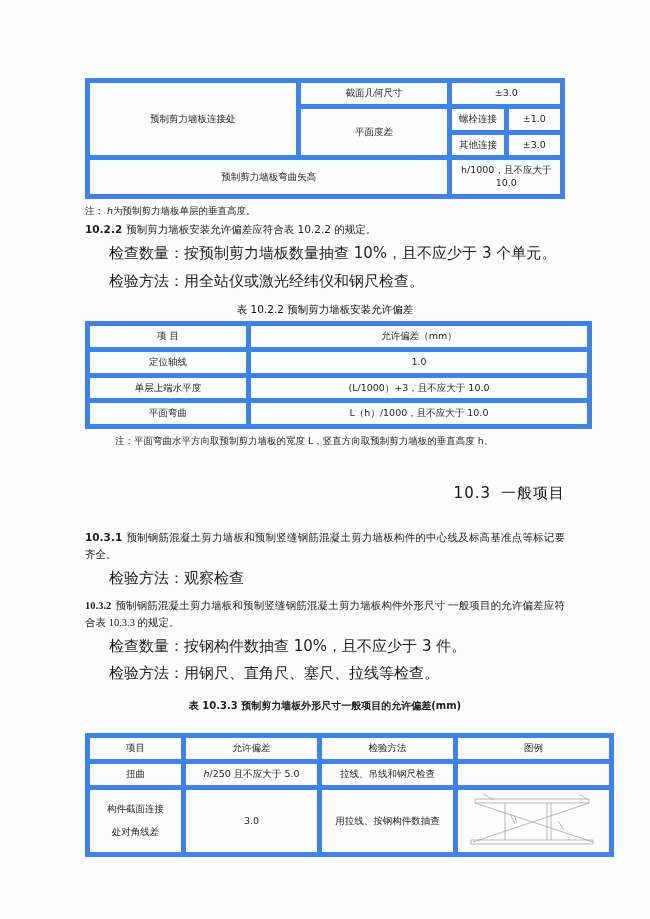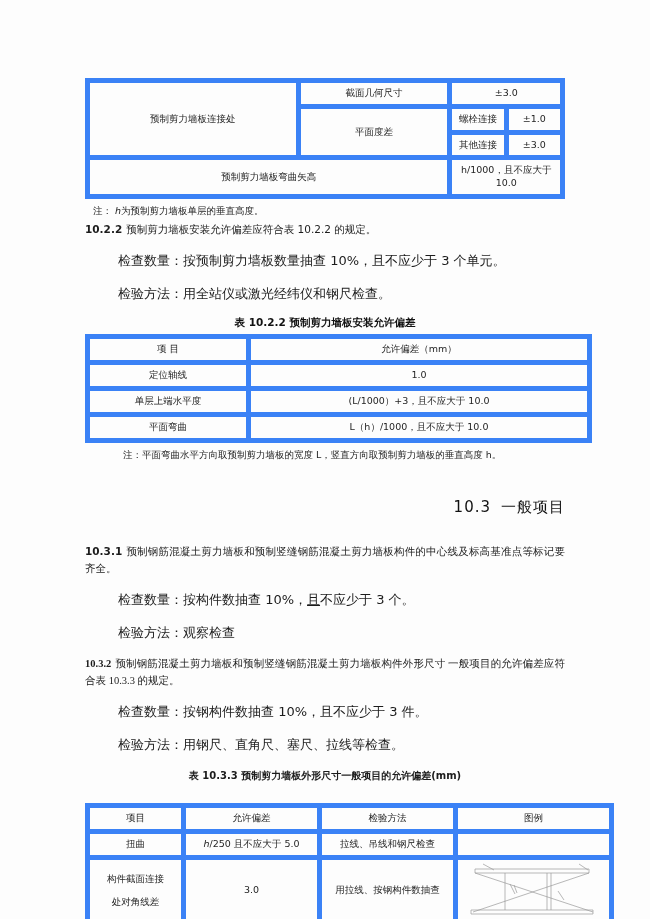--- a/index.html
+++ b/index.html
@@ -47,61 +47,61 @@
     color: #242424;
   }
   table.doc-table.outer-thick {
     border: 1.4px solid #6f6f6f;
   }
 
   
   .note {
     font-size: 9.5px;
     line-height: 1.5;
-    margin: 5px 0 0 8px;
+    margin: 5px 0 0 0;
     color: #242424;
   }
   .note .note-label { margin-right: 3px; }
   .ital { font-style: italic; }
 
   .para {
     font-size: 10.5px;
     line-height: 1.62;
     margin: 3px 0 0 0;
     color: #1c1c1c;
     text-align: justify;
   }
   .para .num {
     font-weight: bold;
     margin-right: 4px;
   }
   .sub {
-    font-size: 13px;
+    font-size: 15px;
     line-height: 1.62;
-    margin: 12px;
+    margin: 3px;
     padding-left: 21px;
     color: #1c1c1c;
   }
   .u { text-decoration: underline; }
 
   
   .section-heading {
     text-align: right;
     font-size: 15px;
     letter-spacing: 1px;
     margin: 36px 0 26px 0;
     color: #111;
   }
   .section-heading .sec-num { margin-right: 10px; }
 
   
   .table-caption {
     text-align: center;
     font-size: 10.5px;
-    font-weight: bold;
+    font-weight: normal;
     margin: 10px 0 4px 0;
     color: #111;
   }
 
   .caption-3 {
     text-align: center;
     font-size: 10px;
     font-weight: bold;
     margin: 14px 0 20px 0;
   }
@@ -208,23 +208,20 @@
     </table>
 
     <p class="note" style="padding-left:30px;">注：平面弯曲水平方向取预制剪力墙板的宽度 L，竖直方向取预制剪力墙板的垂直高度 h。</p>
 
     <div class="section-heading">
       <span class="sec-num">10.3</span><span>一般项目</span>
     </div>
 
     <p class="para">
       <span class="num">10.3.1</span><span>预制钢筋混凝土剪力墙板和预制竖缝钢筋混凝土剪力墙板构件的中心线及标高基准点等标记要齐全。</span>
-    </p>
-    <p class="sub">
-      <span>检查数量：按构件数抽查 10%，</span><span class="u">且</span><span>不应少于 3 个。</span>
     </p>
     <p class="sub">检验方法：观察检查</p>
 
     <p class="para" style="margin-top:6px;font-family:Liberation Serif, serif;">
       <span class="num">10.3.2</span><span>预制钢筋混凝土剪力墙板和预制竖缝钢筋混凝土剪力墙板构件外形尺寸  一般项目的允许偏差应符合表 10.3.3 的规定。</span>
     </p>
     <p class="sub">检查数量：按钢构件数抽查 10%，且不应少于 3 件。</p>
     <p class="sub">检验方法：用钢尺、直角尺、塞尺、拉线等检查。</p>
 
     <div class="caption-3">

